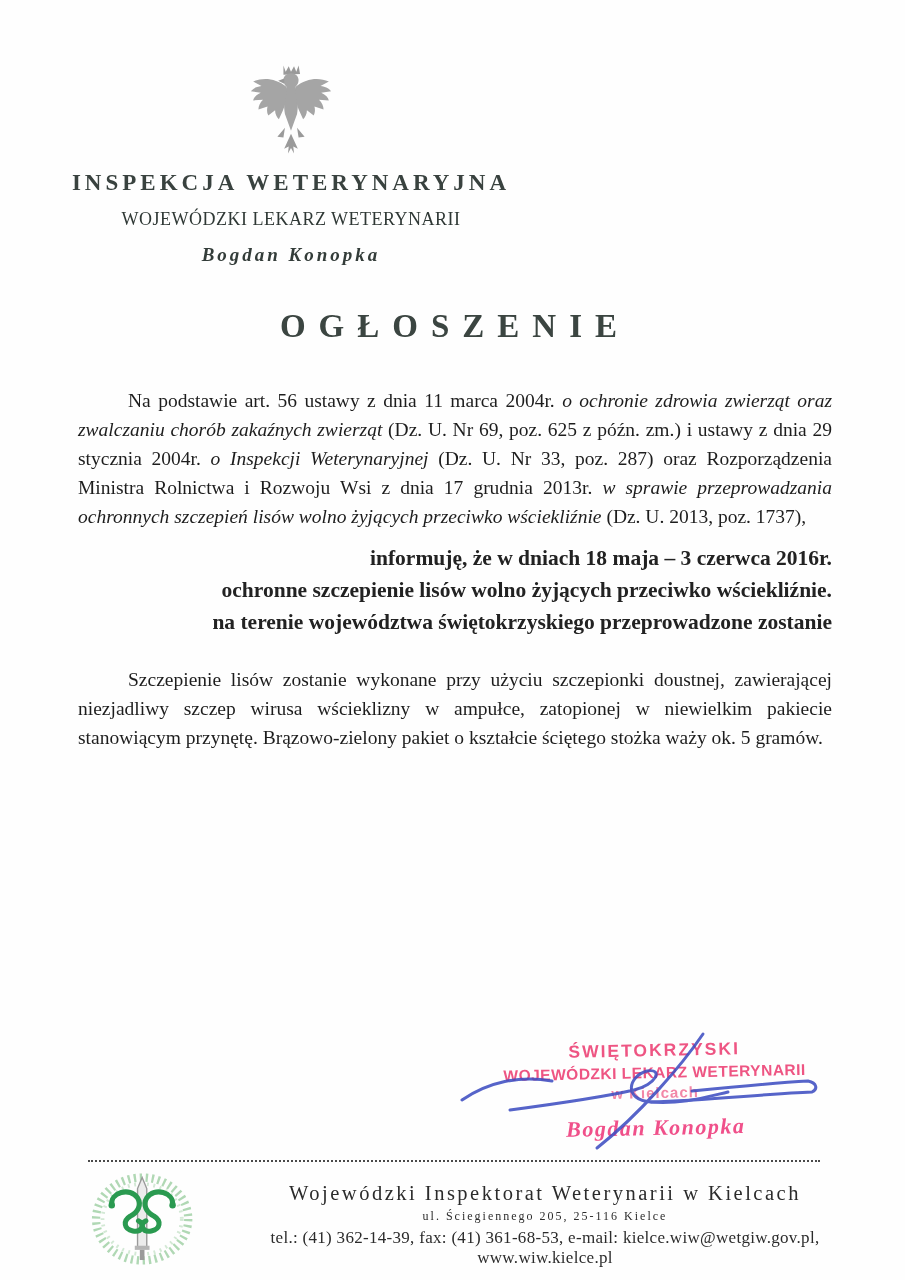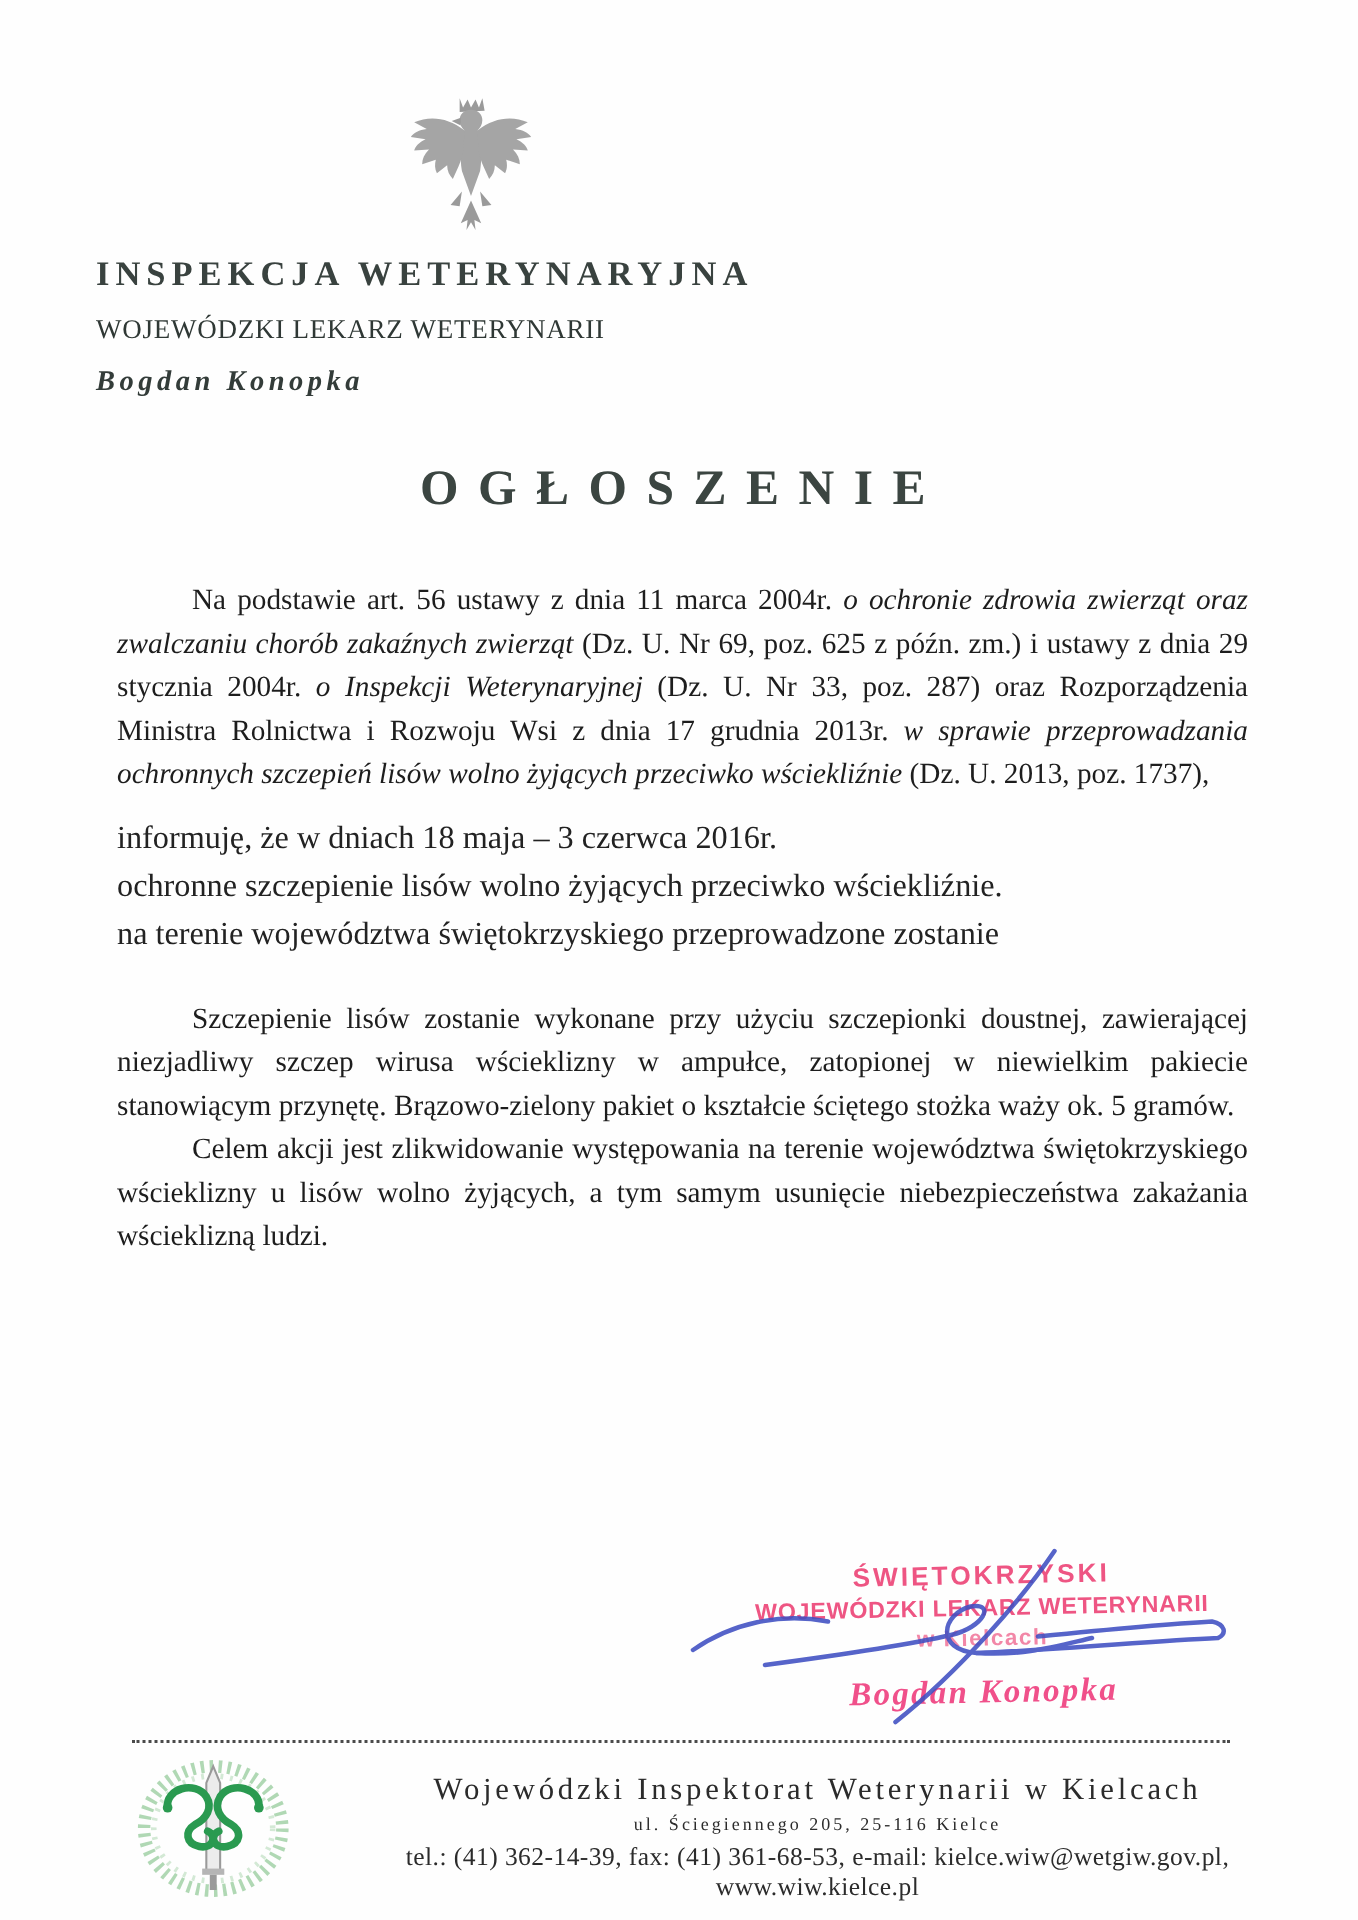--- a/index.html
+++ b/index.html
@@ -8,21 +8,22 @@
     width:905px;height:1280px;
     margin:0 auto;
     background:#fefefe;
     font-family:"Liberation Serif", serif;
     color:#1d1d1d;
     overflow:hidden;
   }
 
   
   .letterhead{
-    position:absolute; left:64px; top:58px; width:500px;
+    position:absolute; left:41px; top:58px; width:500px;
+    text-align:center;
   }
   .eagle-wrap{width:92px;height:106px;margin:0 auto 6px auto;}
   .org-name{
     font-size:23px;font-weight:bold;letter-spacing:4px;
     color:#39423f; margin-top:6px;
   }
   .office-name{
     font-size:18px;letter-spacing:0.5px;color:#2f3835;margin-top:13px;
   }
   .signatory-name{
@@ -39,21 +40,21 @@
 
   
   .doc-body{
     position:absolute;left:78px;top:386px;width:754px;
     font-size:19.5px;line-height:29px;text-align:justify;
   }
   .para{margin:0;text-indent:50px;}
   .para em{font-style:italic;}
   .announcement{
     margin:11px 0 27px 0;
-    text-align:left;font-weight:normal;
+    text-align:right;font-weight:bold;
     font-size:21.5px;line-height:32px;color:#222;
     text-indent:0;
   }
   .announcement div{white-space:nowrap;}
 
   
   .stamp{
     position:absolute;left:480px;top:1040px;width:350px;
     text-align:center;color:#ee5583;
     transform:rotate(-1.2deg);
@@ -120,21 +121,20 @@
     <div id="intro-slot">
         <p class="para"><span>Na podstawie art. 56 ustawy z dnia 11 marca 2004r. </span><em>o ochronie zdrowia zwierząt oraz zwalczaniu chorób zakaźnych zwierząt</em><span> (Dz. U. Nr 69, poz. 625 z późn. zm.) i ustawy z dnia 29 stycznia 2004r. </span><em>o Inspekcji Weterynaryjnej</em><span> (Dz. U. Nr 33, poz. 287) oraz Rozporządzenia Ministra Rolnictwa i Rozwoju Wsi z dnia 17 grudnia 2013r. </span><em>w sprawie przeprowadzania ochronnych szczepień lisów wolno żyjących przeciwko wściekliźnie</em><span> (Dz. U. 2013, poz. 1737),</span></p>
       </div>
     <div class="announcement" id="announcement-slot">
         <div>informuję, że w dniach 18 maja – 3 czerwca 2016r.</div>
         <div>ochronne szczepienie lisów wolno żyjących przeciwko wściekliźnie.</div>
         <div>na terenie województwa świętokrzyskiego przeprowadzone zostanie</div>
       </div>
     <div id="paragraphs-slot">
         <p class="para"><span>Szczepienie lisów zostanie wykonane przy użyciu szczepionki doustnej, zawierającej niezjadliwy szczep wirusa wścieklizny w ampułce, zatopionej w niewielkim pakiecie stanowiącym przynętę. Brązowo-zielony pakiet o kształcie ściętego stożka waży ok. 5 gramów.</span></p>
-        <p class="para"><span>Celem akcji jest zlikwidowanie występowania na terenie województwa świętokrzyskiego wścieklizny u lisów wolno żyjących, a tym samym usunięcie niebezpieczeństwa zakażania wścieklizną ludzi.</span></p>
       </div>
   </div>
 
   <div class="stamp">
     <div class="stamp-l1">ŚWIĘTOKRZYSKI</div>
     <div class="stamp-l2">WOJEWÓDZKI LEKARZ WETERYNARII</div>
     <div class="stamp-l3">w Kielcach</div>
     <div class="stamp-name">Bogdan Konopka</div>
   </div>
 

